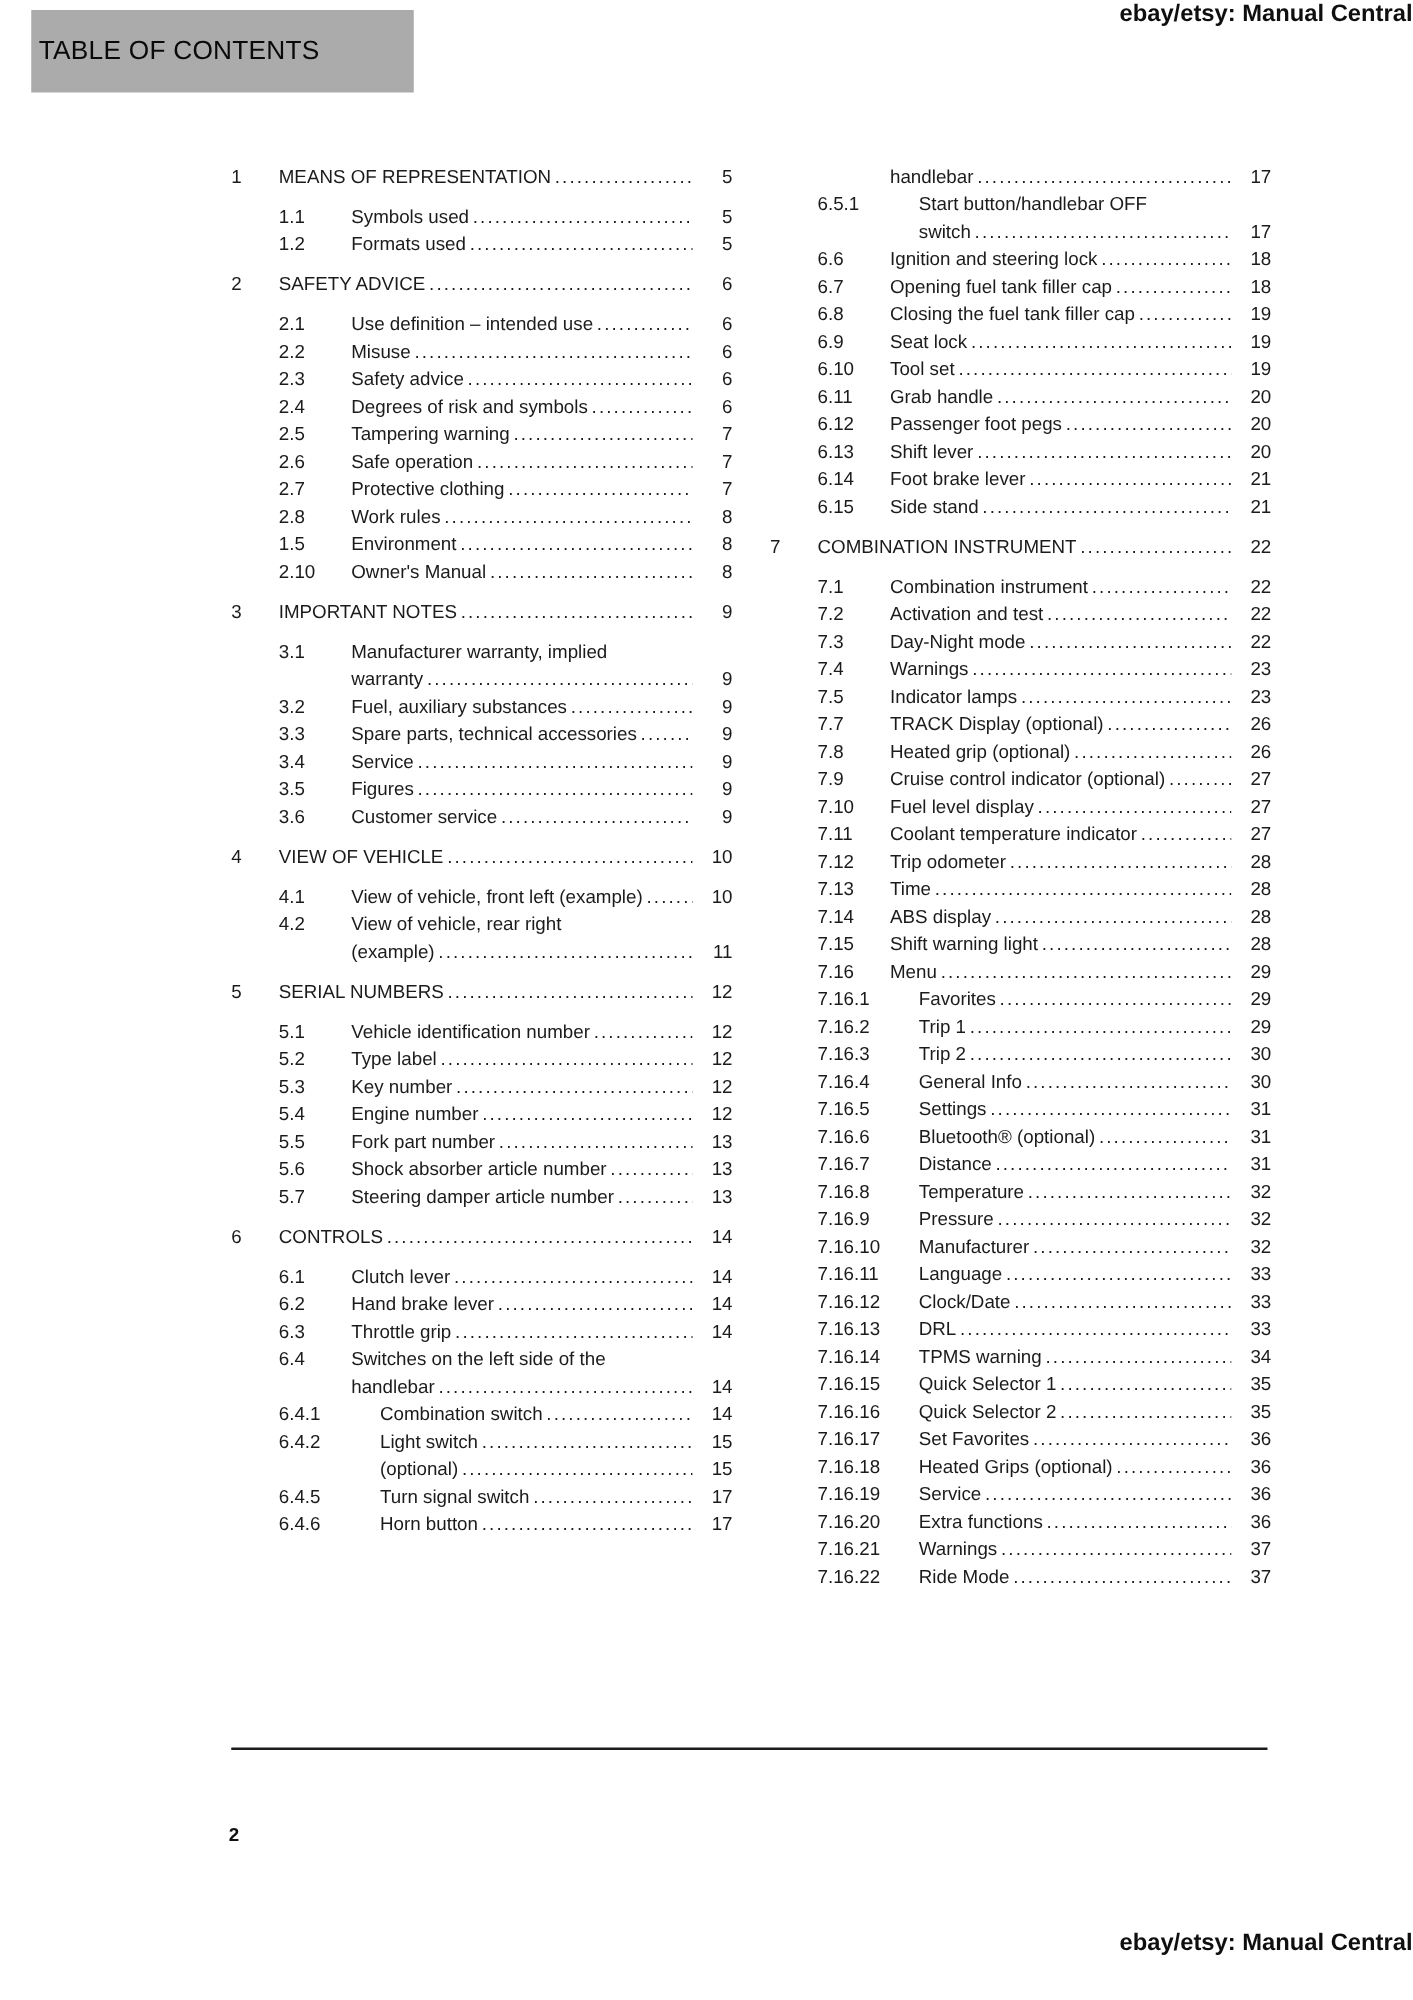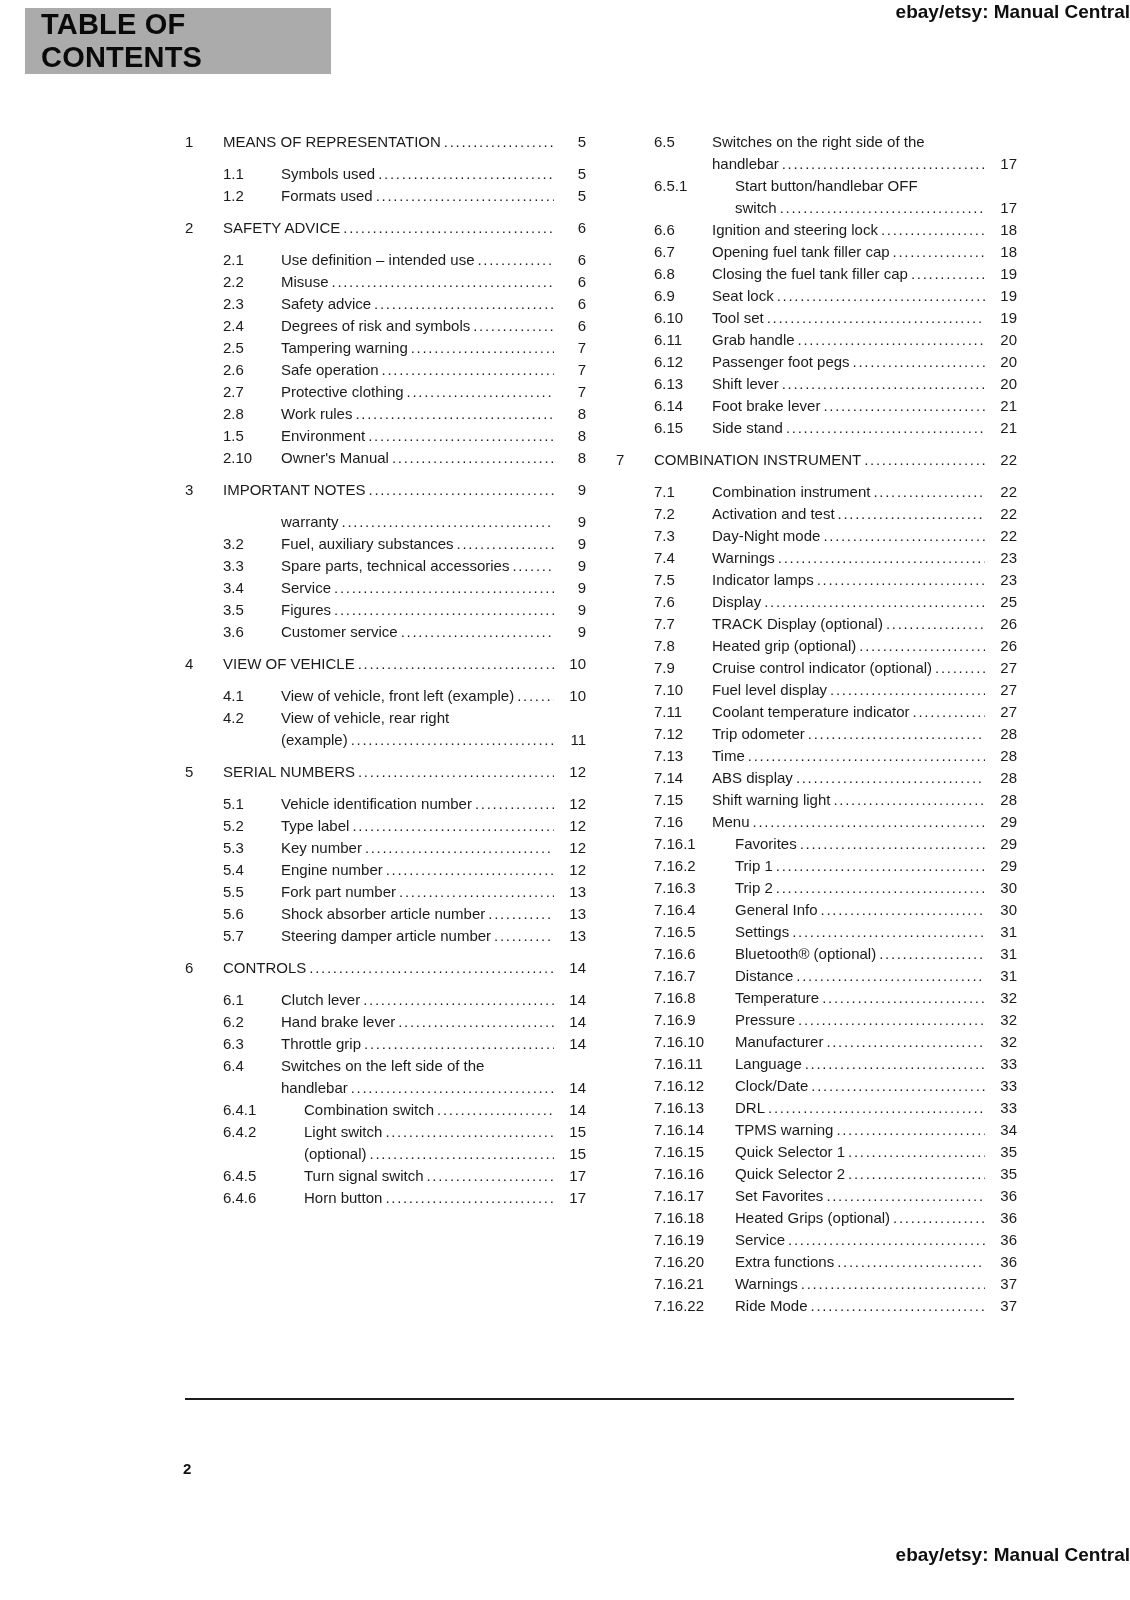--- a/index.html
+++ b/index.html
@@ -18,22 +18,22 @@
   }
   .watermark.top { top: 1px; }
   .watermark.bottom { top: 1544px; }
   .title-box {
     position: absolute; left: 25px; top: 8px;
     width: 306px; height: 66px;
     background: #ababab;
     display: flex; align-items: center;
   }
   .title-box .title-text {
-    font-size: 29px; font-weight: 700; color: #0a0a0a;
-    padding-left: 16px; letter-spacing: 0.2px;
+    font-size: 21px; font-weight: 400; color: #0a0a0a;
+    padding-left: 6px; letter-spacing: 0.2px;
   }
   .toc {
     position: absolute; left: 185px; top: 131px;
     width: 832px;
     display: flex; gap: 30px;
   }
   .toc-col { width: 401px; display: flex; flex-direction: column; }
   .toc-entry { font-size: 15px; line-height: 22px; }
   .toc-entry.lv0 { margin: 10px 0; }
   .toc-col .toc-entry.lv0:first-child { margin-top: 0; }
@@ -189,20 +189,24 @@
       <div class="toc-entry lv0">
         <div class="toc-line">
           <span class="num">3</span>
           <span class="lab">IMPORTANT NOTES</span>
           <span class="dots"></span>
           <span class="pg">9</span>
         </div>
       </div>
       <div class="toc-entry lv1">
         <div class="toc-line">
+          <span class="num">3.1</span>
+          <span class="lab">Manufacturer warranty, implied</span>
+        </div>
+        <div class="toc-line">
           <span class="num"></span>
           <span class="lab">warranty</span>
           <span class="dots"></span>
           <span class="pg">9</span>
         </div>
       </div>
       <div class="toc-entry lv1">
         <div class="toc-line">
           <span class="num">3.2</span>
           <span class="lab">Fuel, auxiliary substances</span>
@@ -415,24 +419,20 @@
           <span class="num">6.4.6</span>
           <span class="lab">Horn button</span>
           <span class="dots"></span>
           <span class="pg">17</span>
         </div>
       </div>
     </div>
   <div class="toc-col" id="col-right">
       <div class="toc-entry lv1">
         <div class="toc-line">
-          <span class="num">6.5</span>
-          <span class="lab">Switches on the right side of the</span>
-        </div>
-        <div class="toc-line">
           <span class="num"></span>
           <span class="lab">handlebar</span>
           <span class="dots"></span>
           <span class="pg">17</span>
         </div>
       </div>
       <div class="toc-entry lv2">
         <div class="toc-line">
           <span class="num">6.5.1</span>
           <span class="lab">Start button/handlebar OFF</span>
@@ -563,28 +563,20 @@
           <span class="dots"></span>
           <span class="pg">23</span>
         </div>
       </div>
       <div class="toc-entry lv1">
         <div class="toc-line">
           <span class="num">7.5</span>
           <span class="lab">Indicator lamps</span>
           <span class="dots"></span>
           <span class="pg">23</span>
-        </div>
-      </div>
-      <div class="toc-entry lv1">
-        <div class="toc-line">
-          <span class="num">7.6</span>
-          <span class="lab">Display</span>
-          <span class="dots"></span>
-          <span class="pg">25</span>
         </div>
       </div>
       <div class="toc-entry lv1">
         <div class="toc-line">
           <span class="num">7.7</span>
           <span class="lab">TRACK Display (optional)</span>
           <span class="dots"></span>
           <span class="pg">26</span>
         </div>
       </div>

